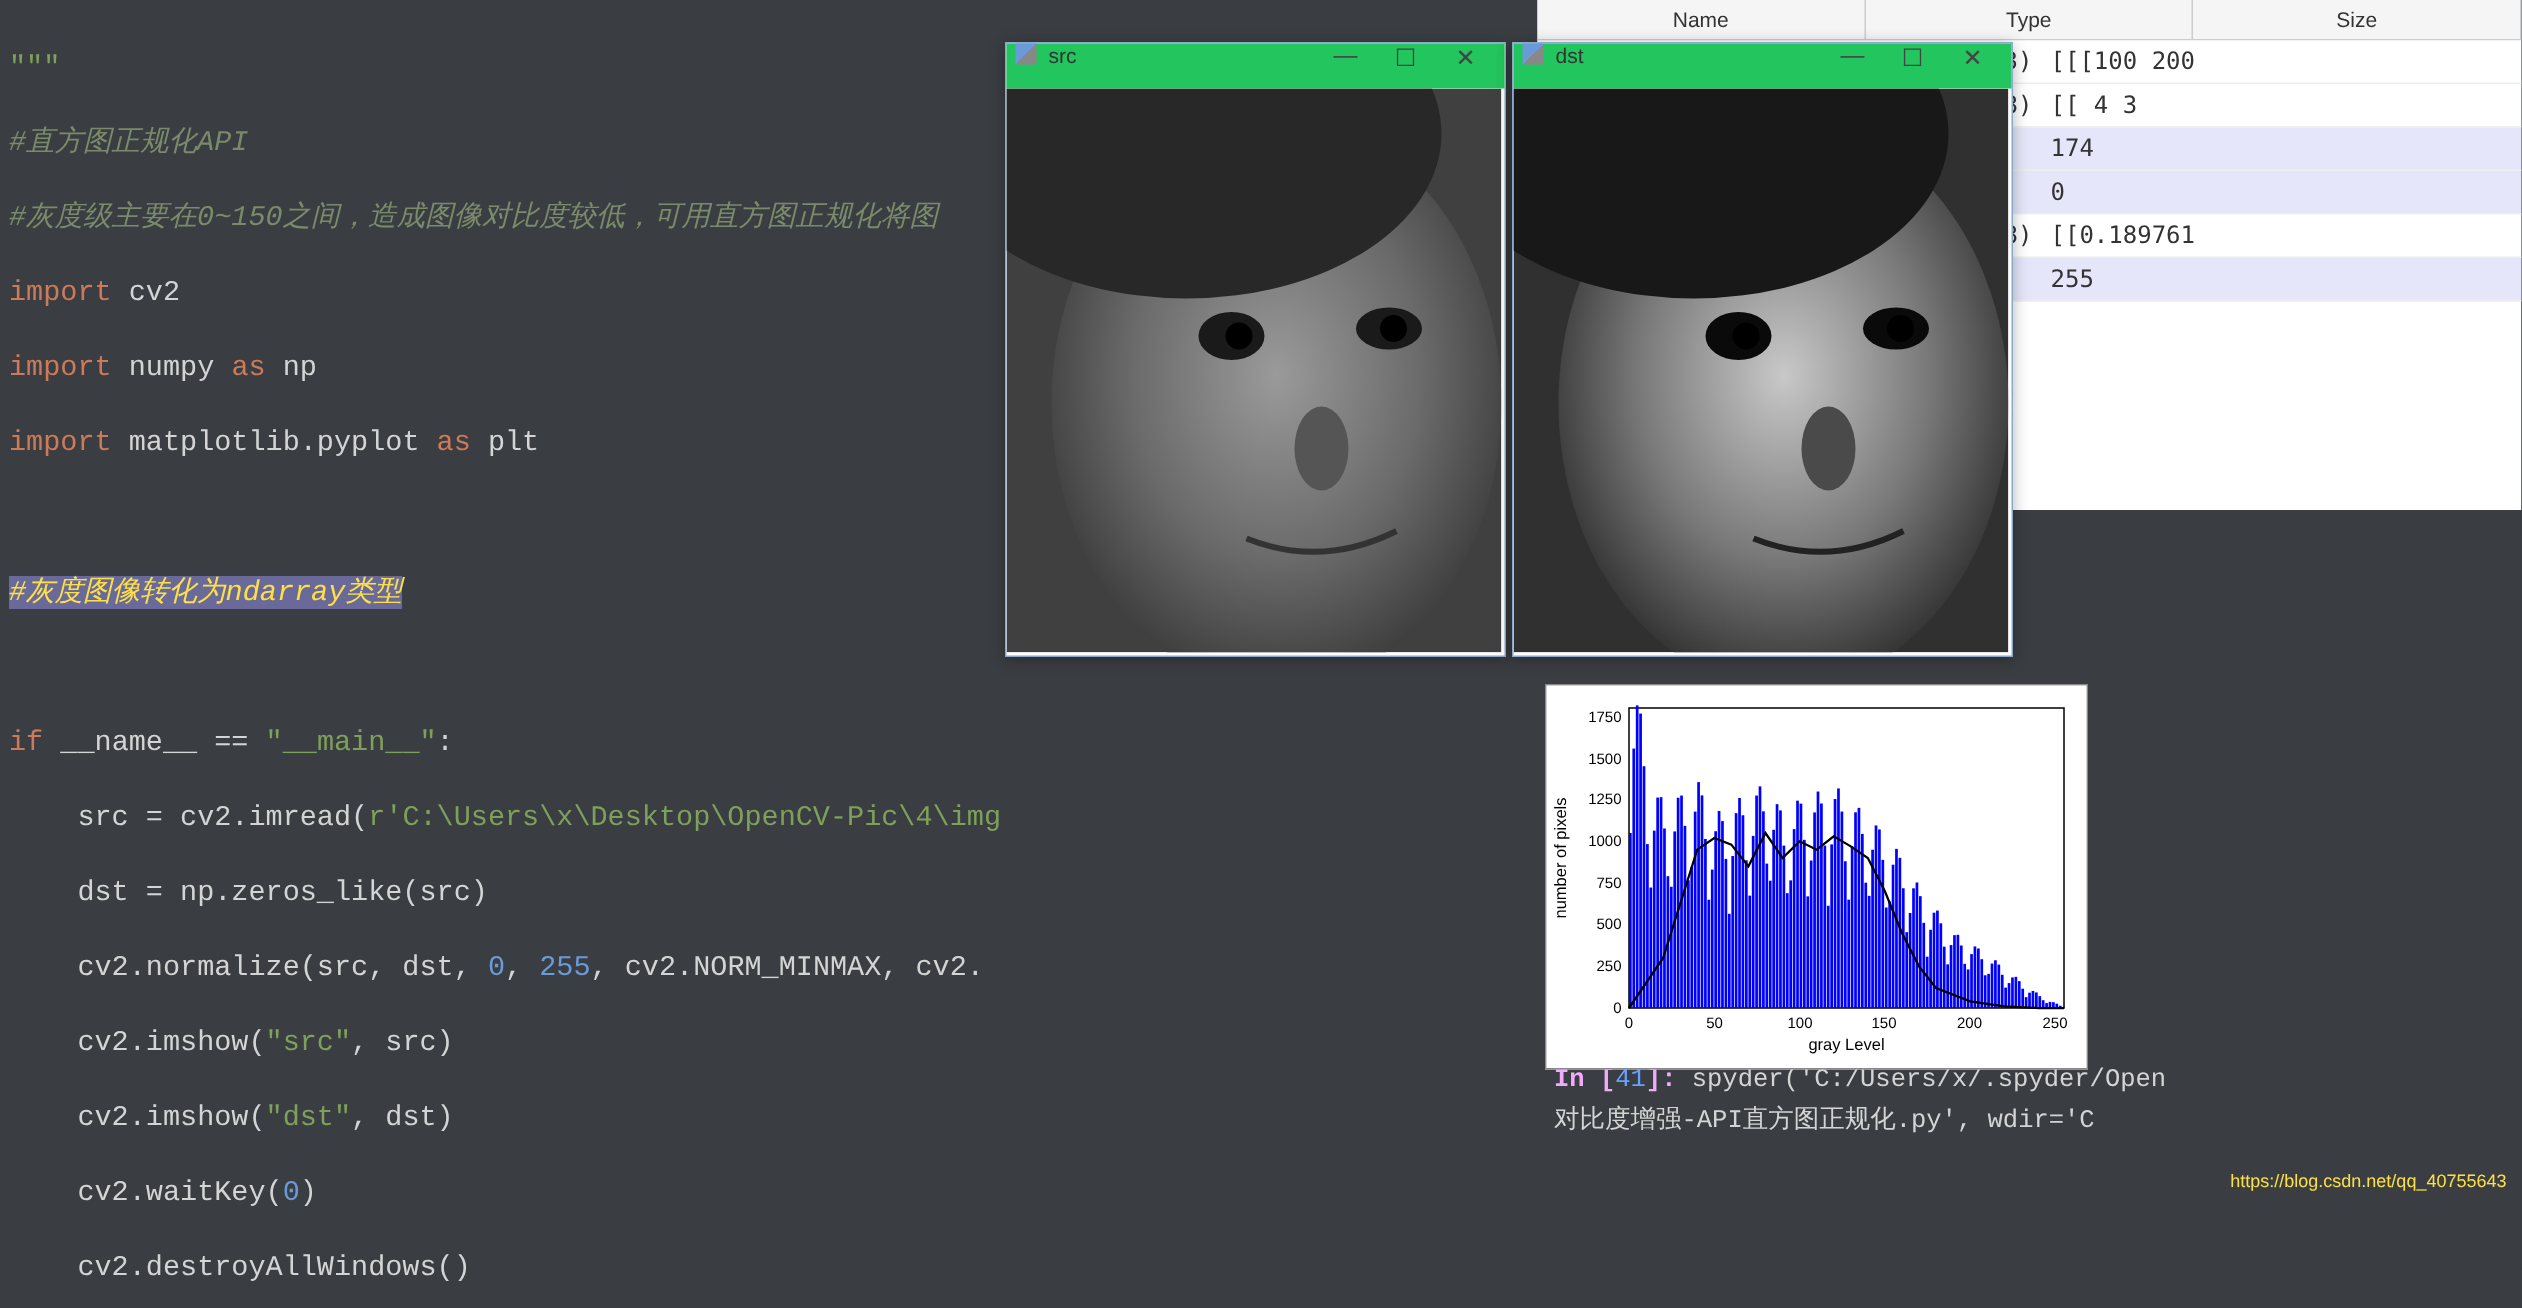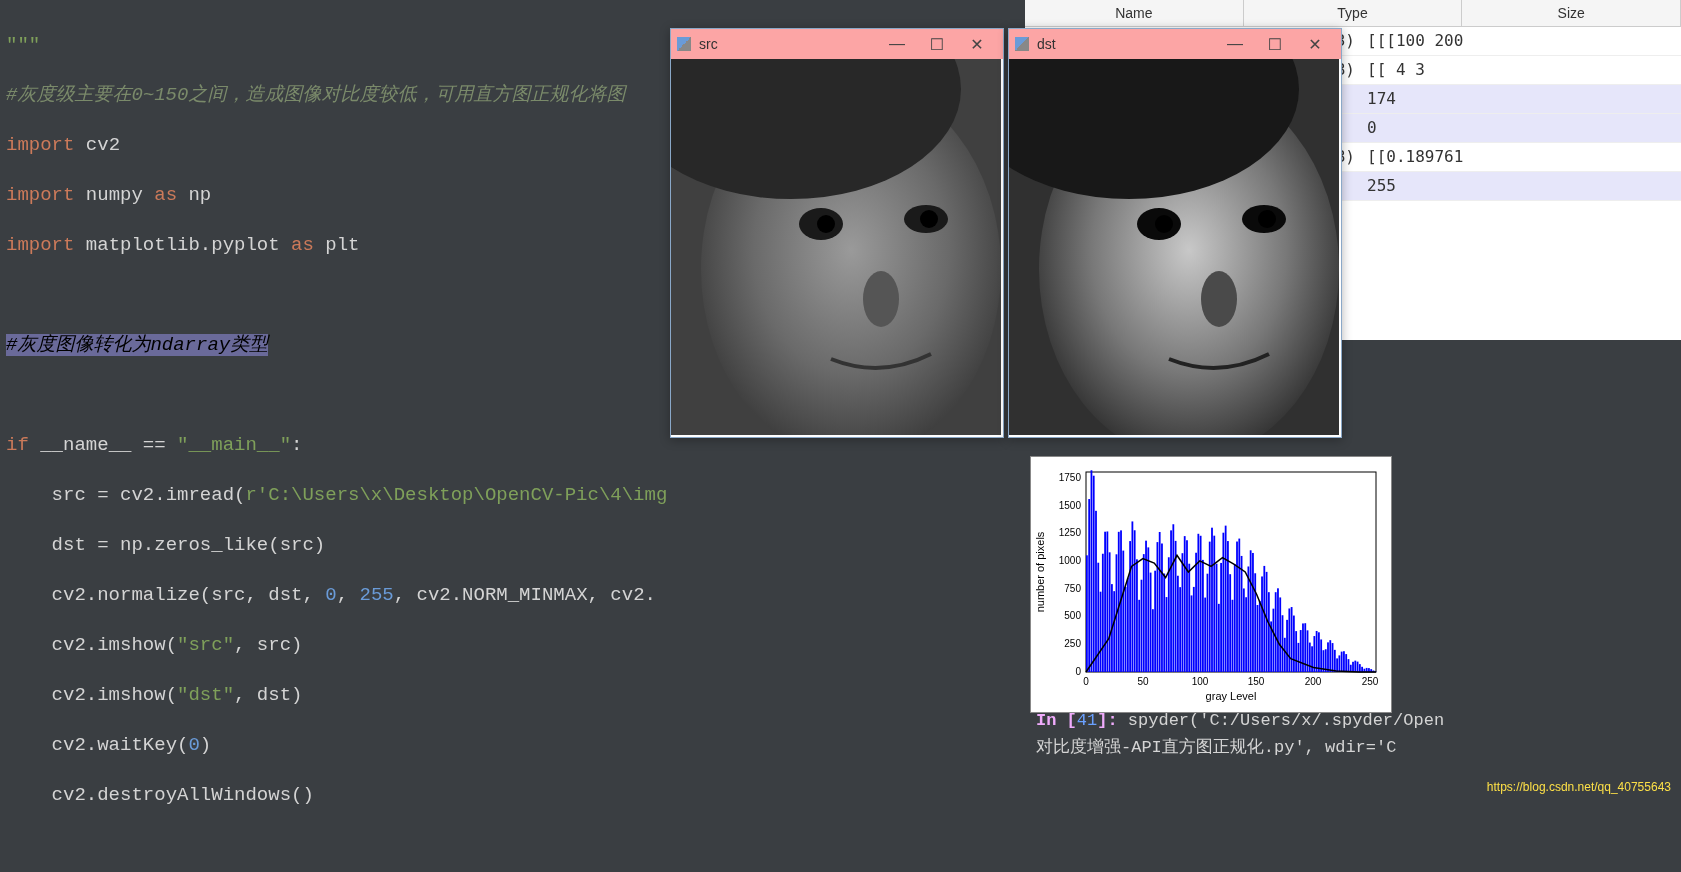--- a/index.html
+++ b/index.html
@@ -3,55 +3,56 @@
 <meta charset="utf-8">
 <style>
   html,body{margin:0;padding:0;height:100%;font-family:Consolas,"Courier New",monospace;font-size:16px;background:#3a3e42;color:#d4d4d4;overflow:hidden;}
   .app{width:1681px;height:872px;position:relative;background:#3a3e42;}
   .code-pane{position:absolute;left:0;top:0;width:1020px;height:872px;background:#3a3e42;padding:8px 0 0 0;line-height:25px;font-size:19px;white-space:pre;}
   .code-pane .ln{padding-left:6px;}
   .cmt{color:#7a8a6a;font-style:italic;}
   .kw{color:#cc7a5a;}
   .str{color:#7fa05a;}
   .num{color:#6a9bd8;}
-  .hl{background:#6a6a9a;color:#000000;}
+  .hl{background:#6a6a9a;color:#fde047;}
   .right-top{position:absolute;left:1025px;top:0;width:656px;height:340px;background:#fff;}
   .var-header{display:flex;height:26px;background:#f5f5f5;border-bottom:1px solid #ccc;font-family:Arial,sans-serif;font-size:14px;color:#333;}
   .var-header div{flex:1;text-align:center;border-right:1px solid #ccc;line-height:26px;}
   .var-table{font-family:Consolas,monospace;font-size:16px;}
   .var-table .vrow{display:flex;height:28px;line-height:28px;border-bottom:1px solid #eee;}
   .var-table .vrow .c0{width:330px;text-align:right;padding-right:6px;color:#333;}
   .var-table .vrow .c1{flex:1;padding-left:6px;}
   .purple{background:#e6e6fa;color:#333;}
   .wht{background:#fff;color:#333;}
   .console{position:absolute;left:1030px;top:360px;width:651px;height:512px;background:#3a3e42;font-size:17px;line-height:23px;}
   .console .outline{color:#d4d4d4;padding:2px 6px;white-space:pre;}
   .in-blue{color:#6aa0ff;}
   .in-green{color:#f0abfc;font-weight:bold;}
   .out-red{color:#cc5555;}
   .plot-box{position:absolute;left:1030px;top:456px;width:360px;height:255px;background:#fff;border:1px solid #888;}
   .plot-box svg{width:100%;height:100%;}
   .win{position:absolute;width:332px;background:#fff;border:1px solid #8aa8c8;box-shadow:0 2px 10px rgba(0,0,0,.3);}
   .win-src{left:670px;top:28px;height:408px;}
   .win-dst{left:1008px;top:28px;height:408px;}
-  .titlebar{height:30px;background:#fca5a5;display:flex;align-items:center;padding:0 6px;font-family:"Segoe UI",Arial,sans-serif;font-size:14px;color:#333;}
+  .titlebar{height:30px;background:#22c55e;display:flex;padding:0 6px;font-family:"Segoe UI",Arial,sans-serif;font-size:14px;color:#333;}
   .titlebar .icon{width:14px;height:14px;background:linear-gradient(135deg,#6a9bd8 0%,#6a9bd8 50%,#888 50%,#888 100%);margin-right:8px;}
   .titlebar .spacer{flex:1;}
   .titlebar .btn{width:40px;text-align:center;font-size:16px;color:#444;cursor:pointer;}
   .img-body{width:330px;height:376px;position:relative;overflow:hidden;}
   .img-body svg{width:100%;height:100%;}
   .watermark{position:absolute;right:10px;bottom:78px;color:#fde047;font-size:12px;font-family:Arial;}
 </style>
 </head>
 <body>
 
 <div class="app">
 
   <div class="code-pane">
 <div class="ln"><span class="str">"""</span></div>
+<div class="ln"><span class="cmt">#直方图正规化API</span></div>
 <div class="ln"><span class="cmt">#灰度级主要在0~150之间，造成图像对比度较低，可用直方图正规化将图</span></div>
 <div class="ln"><span class="kw">import</span><span> cv2</span></div>
 <div class="ln"><span class="kw">import</span><span> numpy </span><span class="kw">as</span><span> np</span></div>
 <div class="ln"><span class="kw">import</span><span> matplotlib.pyplot </span><span class="kw">as</span><span> plt</span></div>
 <div class="ln">&nbsp;</div>
 <div class="ln"><span class="hl cmt">#灰度图像转化为ndarray类型</span></div>
 <div class="ln">&nbsp;</div>
 <div class="ln"><span class="kw">if</span> __name__ == <span class="str">"__main__"</span>:</div>
 <div class="ln">    src = cv2.imread(<span class="str">r'C:\Users\x\Desktop\OpenCV-Pic\4\img</span></div>
 <div class="ln">    dst = np.zeros_like(src)</div>

